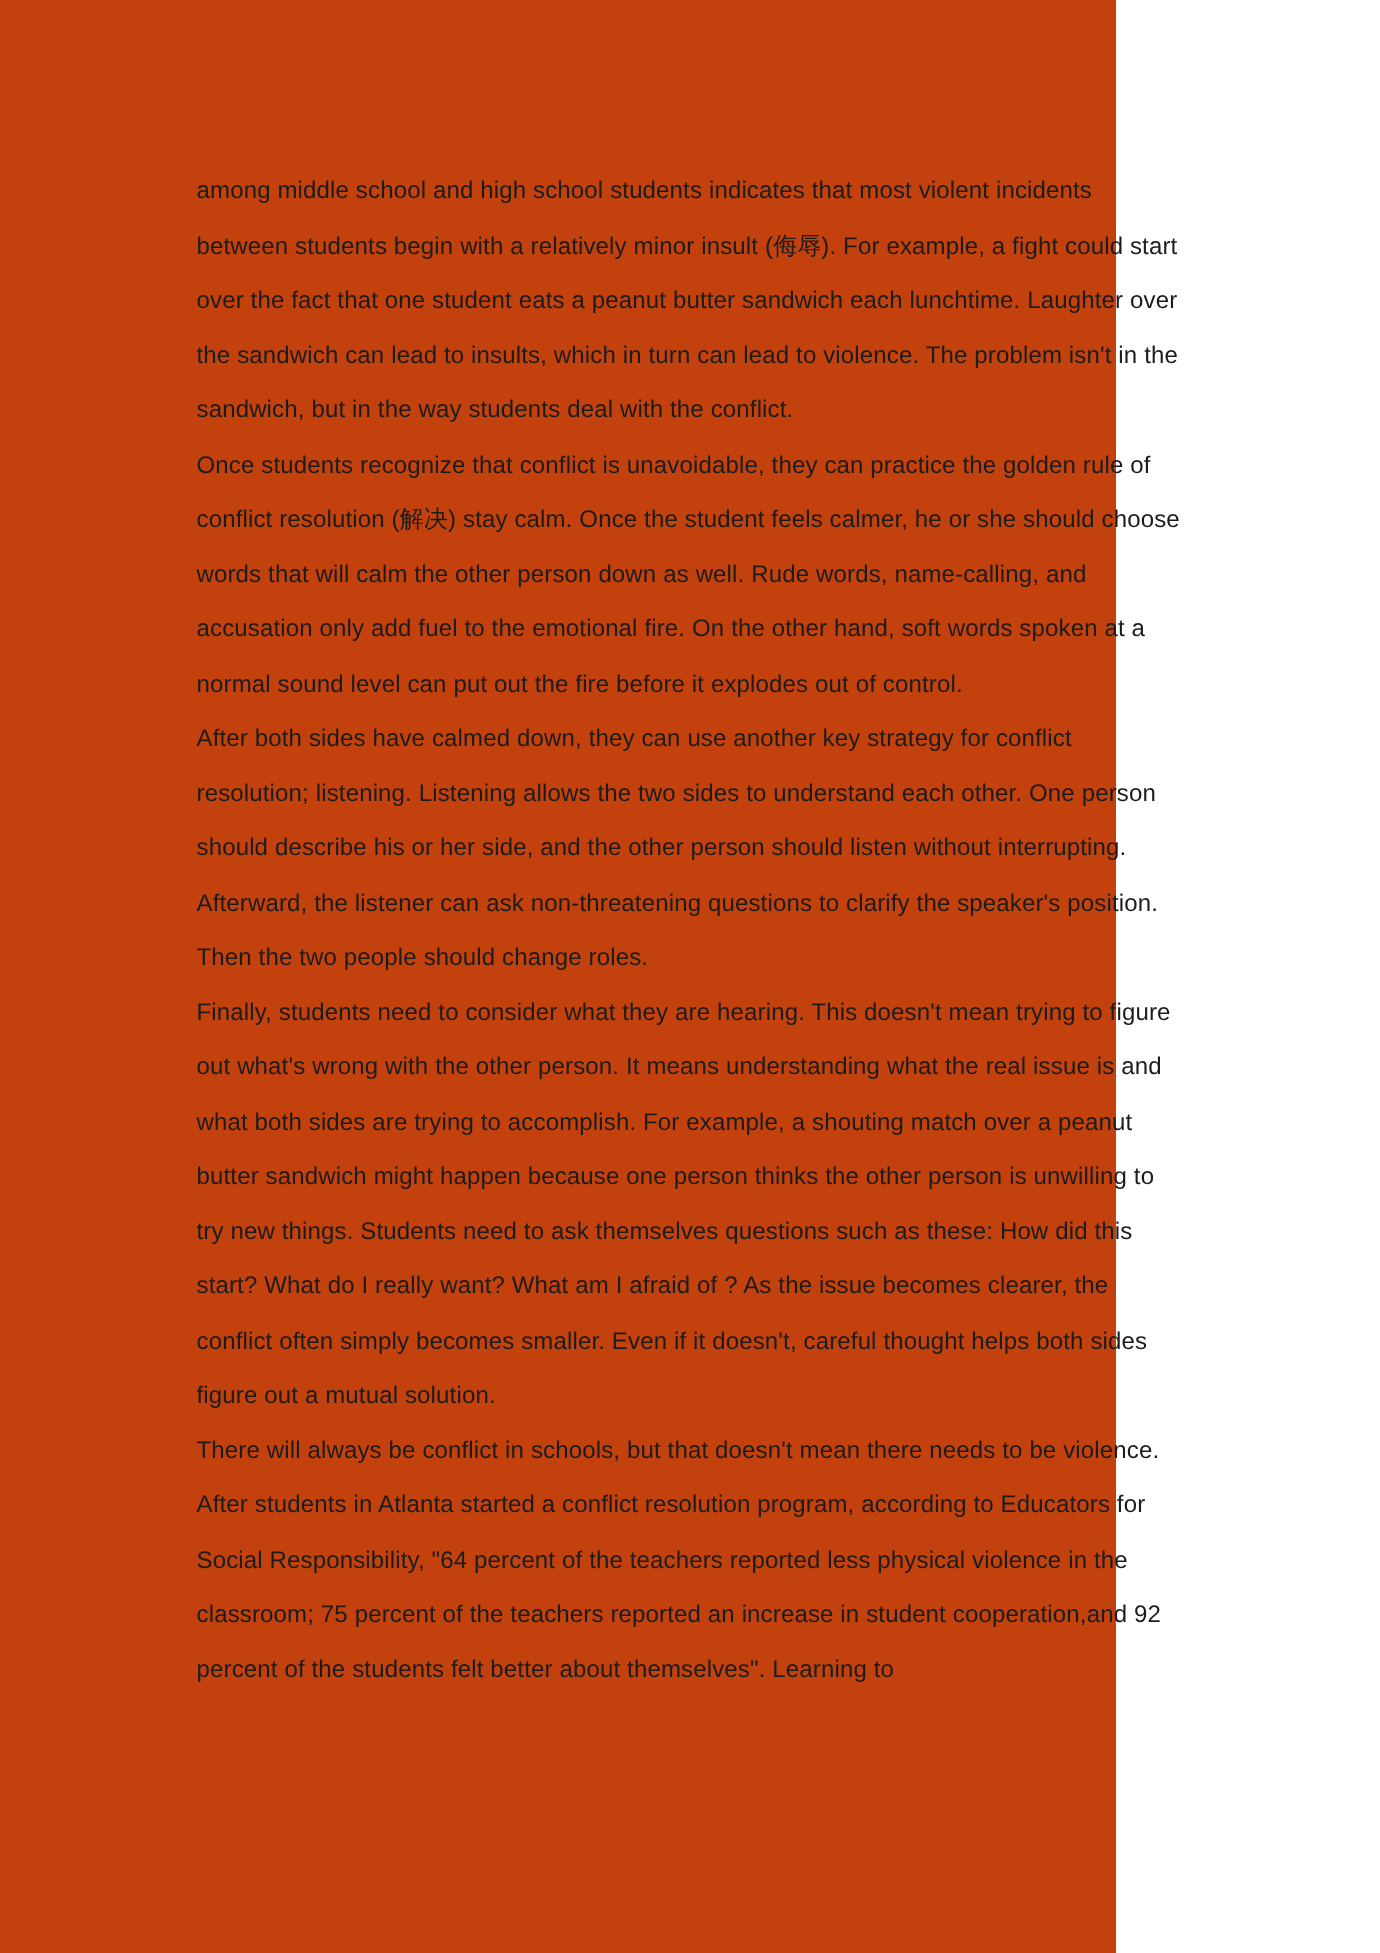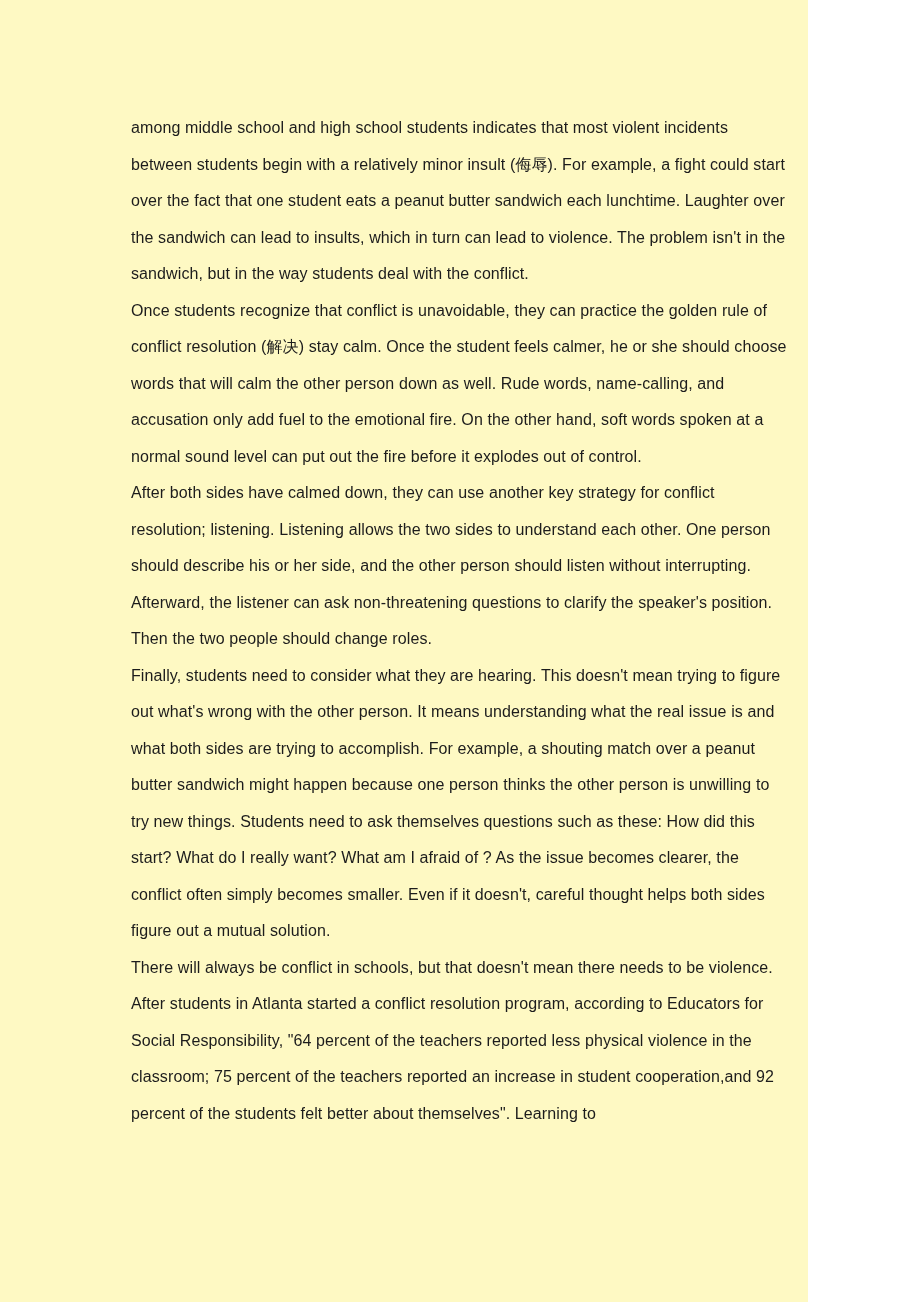--- a/index.html
+++ b/index.html
@@ -8,23 +8,23 @@
   }
   body {
     width: 920px;
     height: 1302px;
     background: #ffffff;
     font-family: "Liberation Sans", "DejaVu Sans", sans-serif;
     overflow: hidden;
   }
   .page {
     position: relative;
-    width: 808px;
+    width: 744px;
     height: 1302px;
-    background: #fef9c3;
+    background: #c2410c;
   }
   .text-block {
     position: absolute;
     left: 131px;
     top: 110px;
     width: 658px;
     color: #1c1c1c;
     font-size: 16px;
     line-height: 36.5px;
     text-align: left;

